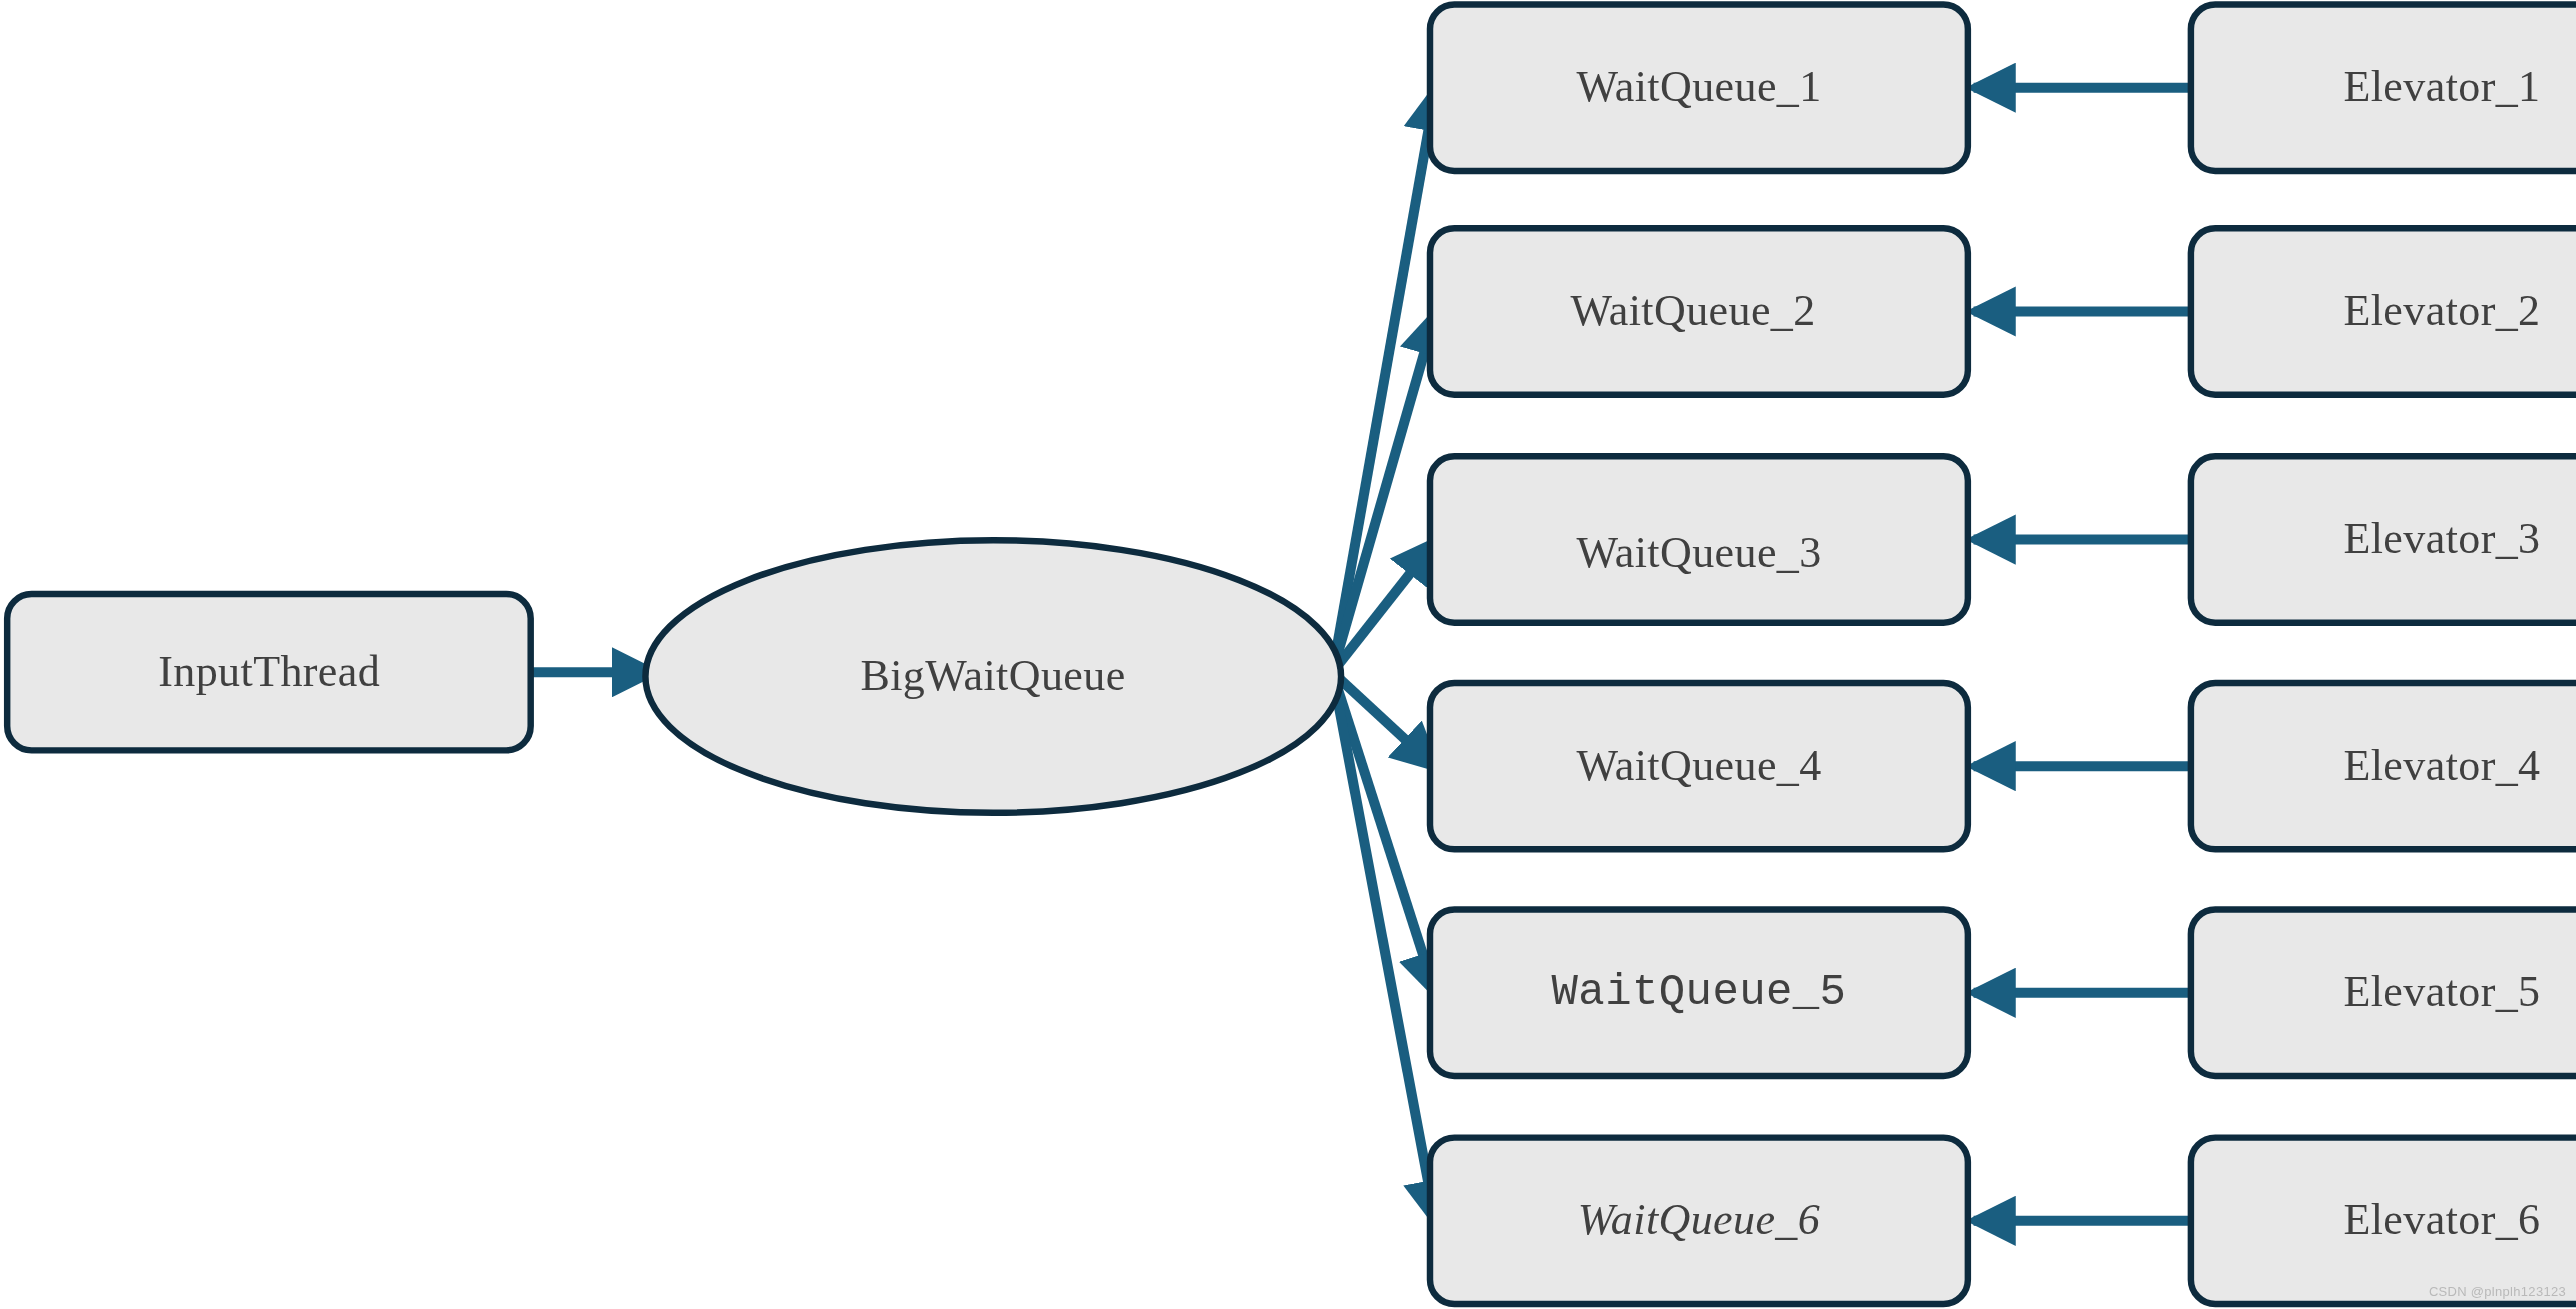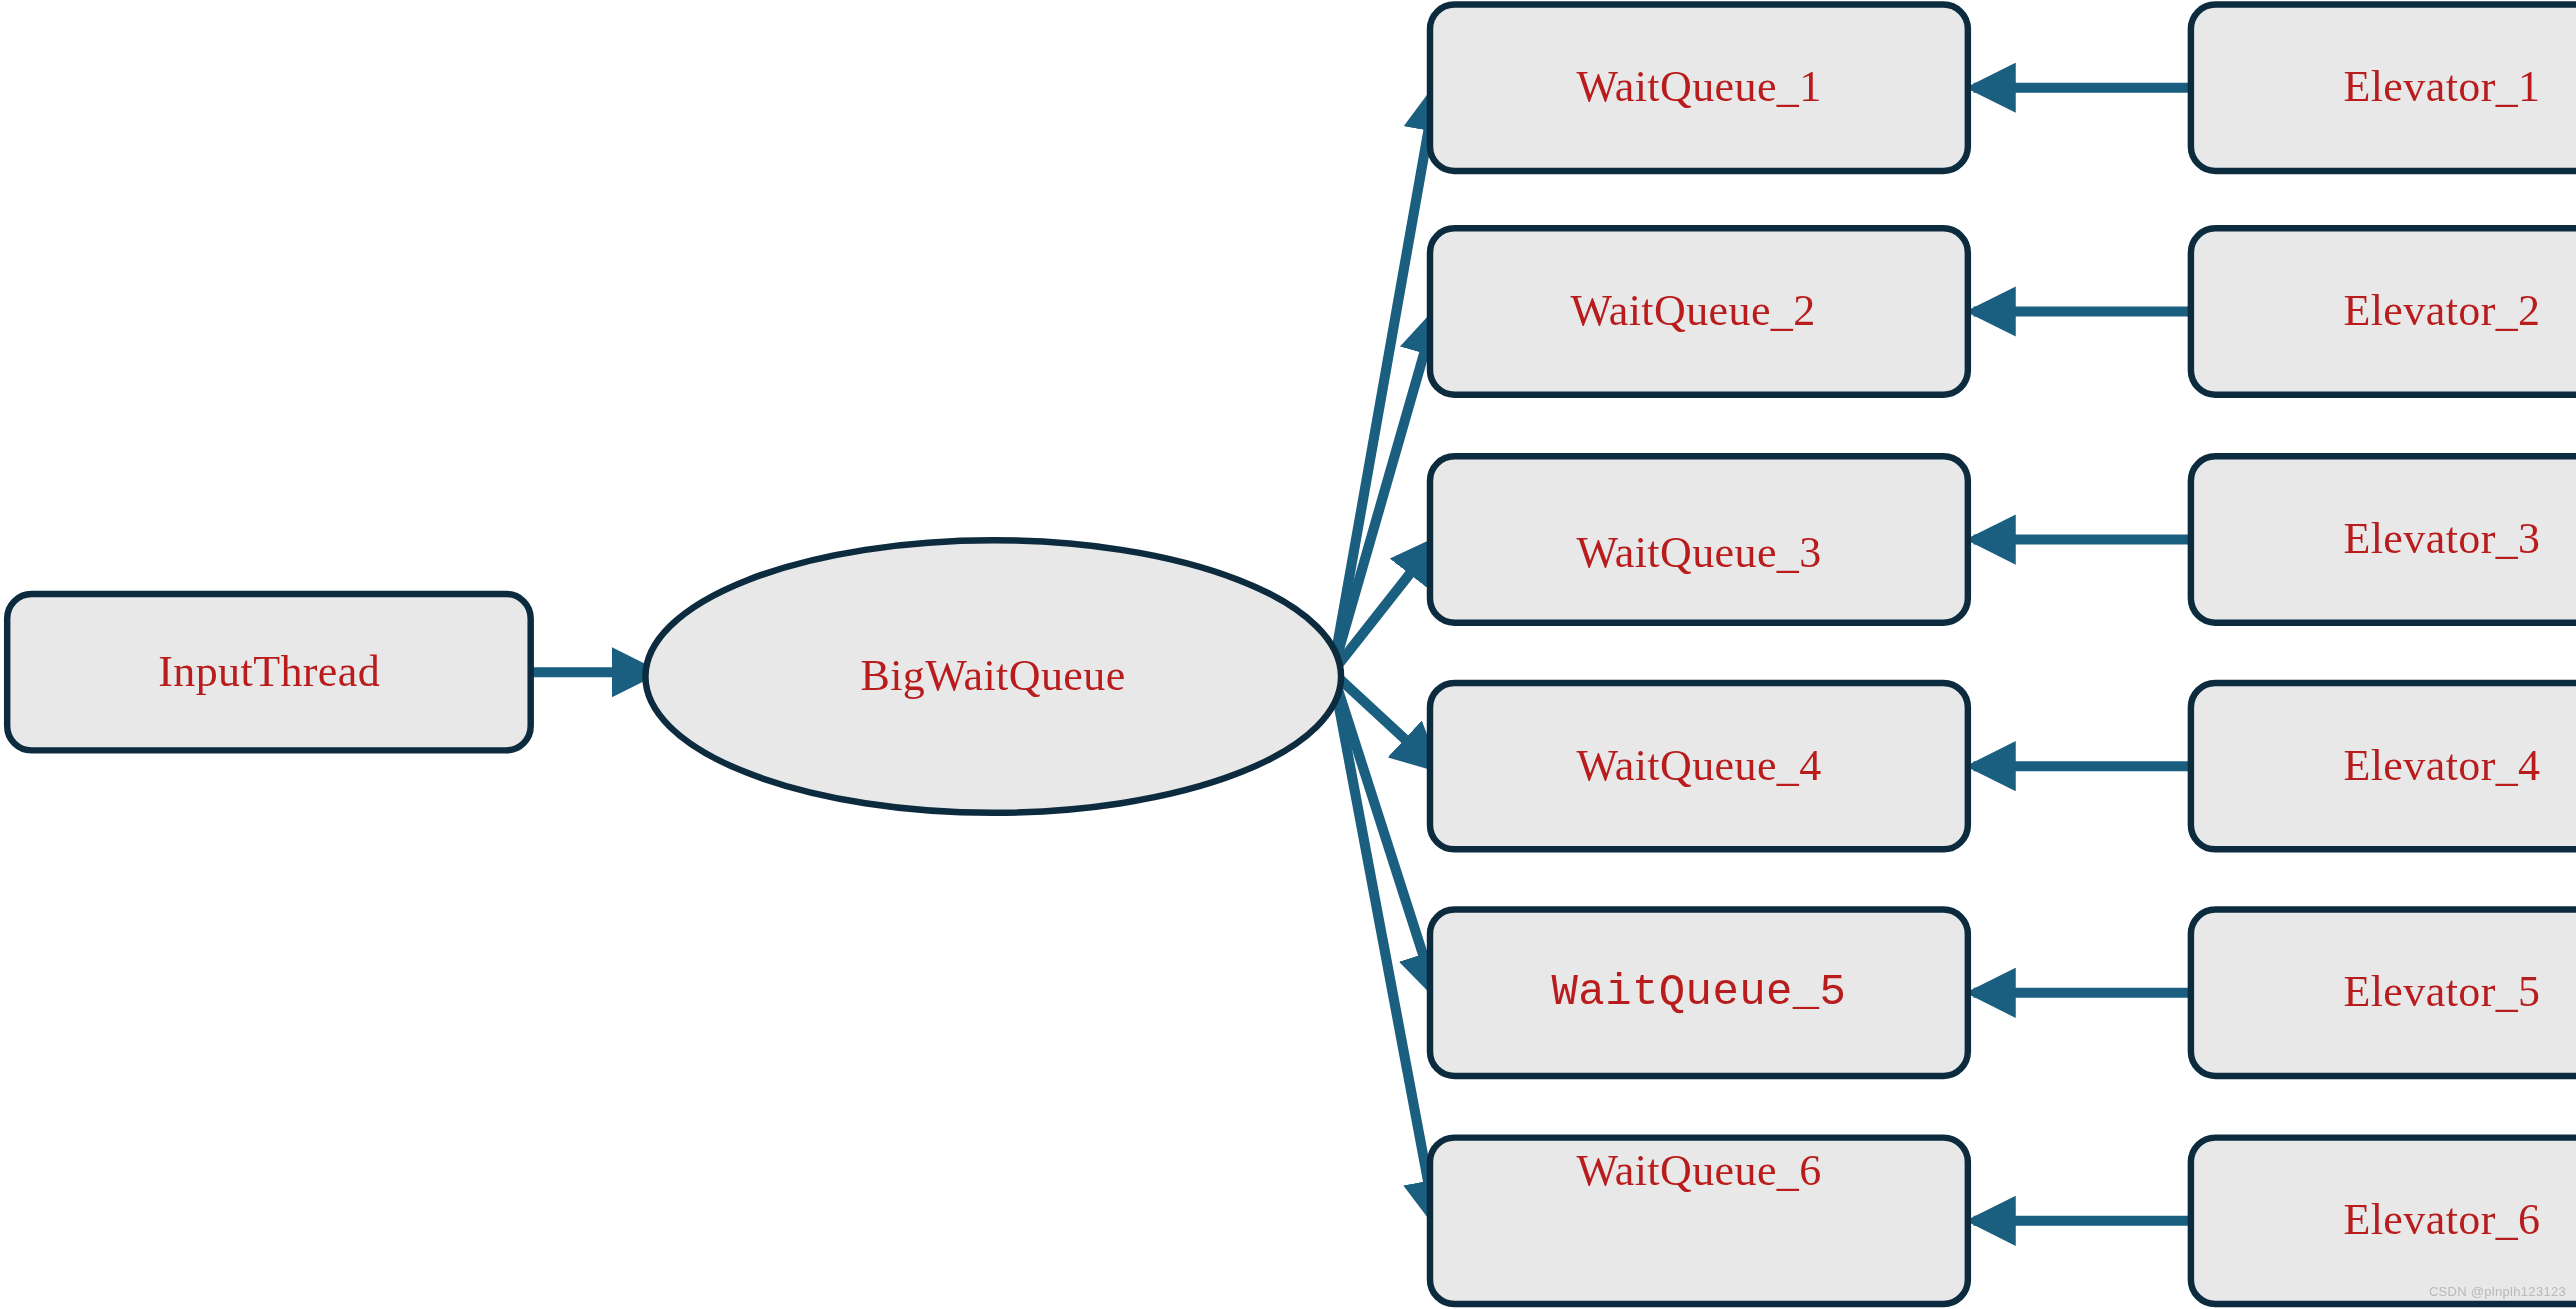--- a/index.html
+++ b/index.html
@@ -27,21 +27,21 @@
     width: 2576px;
     height: 1310px;
     display: block;
   }
   .node-label {
     position: absolute;
     display: flex;
     align-items: center;
     justify-content: center;
     text-align: center;
-    color: #b91c1c;
+    color: #404040;
     font-family: "Liberation Serif", "DejaVu Serif", serif;
     font-size: 44px;
     line-height: 1.1;
     letter-spacing: 0.4px;
     white-space: nowrap;
     pointer-events: none;
   }
   .watermark {
     position: absolute;
     right: 10px;
@@ -102,21 +102,21 @@
       </g>
   </svg>
 
   <div id="labels-layer">
       <div class="node-label" style="left: 7.2px; top: 594px; width: 524px; height: 156px;">InputThread</div>
       <div class="node-label" style="left: 1430px; top: 4.3px; width: 538px; height: 166px;">WaitQueue_1</div>
       <div class="node-label" style="left: 1424px; top: 228px; width: 538px; height: 166px;">WaitQueue_2</div>
       <div class="node-label" style="left: 1430px; top: 470px; width: 538px; height: 166px;">WaitQueue_3</div>
       <div class="node-label" style="left: 1430px; top: 683px; width: 538px; height: 166px;">WaitQueue_4</div>
       <div class="node-label" style="left: 1430px; top: 909px; width: 538px; height: 166px; font-family: Liberation Mono, monospace;">WaitQueue_5</div>
-      <div class="node-label" style="left: 1430px; top: 1088px; width: 538px; height: 166px;">WaitQueue_6</div>
+      <div class="node-label" style="left: 1430px; top: 1137px; width: 538px; height: 166px; font-style: italic;">WaitQueue_6</div>
       <div class="node-label" style="left: 2191px; top: 4.3px; width: 502px; height: 166px;">Elevator_1</div>
       <div class="node-label" style="left: 2191px; top: 228px; width: 502px; height: 166px;">Elevator_2</div>
       <div class="node-label" style="left: 2191px; top: 456px; width: 502px; height: 166px;">Elevator_3</div>
       <div class="node-label" style="left: 2191px; top: 683px; width: 502px; height: 166px;">Elevator_4</div>
       <div class="node-label" style="left: 2191px; top: 909px; width: 502px; height: 166px;">Elevator_5</div>
       <div class="node-label" style="left: 2191px; top: 1137px; width: 502px; height: 166px;">Elevator_6</div>
       <div class="node-label" style="left: 645px; top: 540px; width: 696px; height: 273px;">BigWaitQueue</div>
     </div>
 
   <div class="watermark">CSDN @plnplh123123</div>

